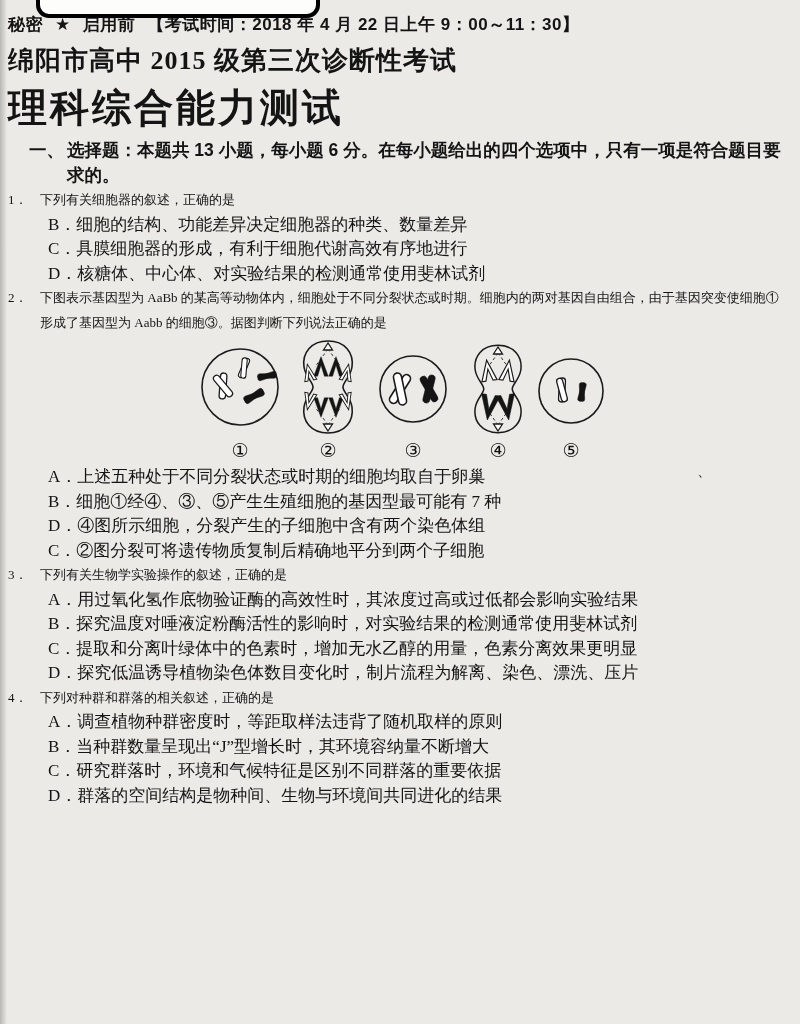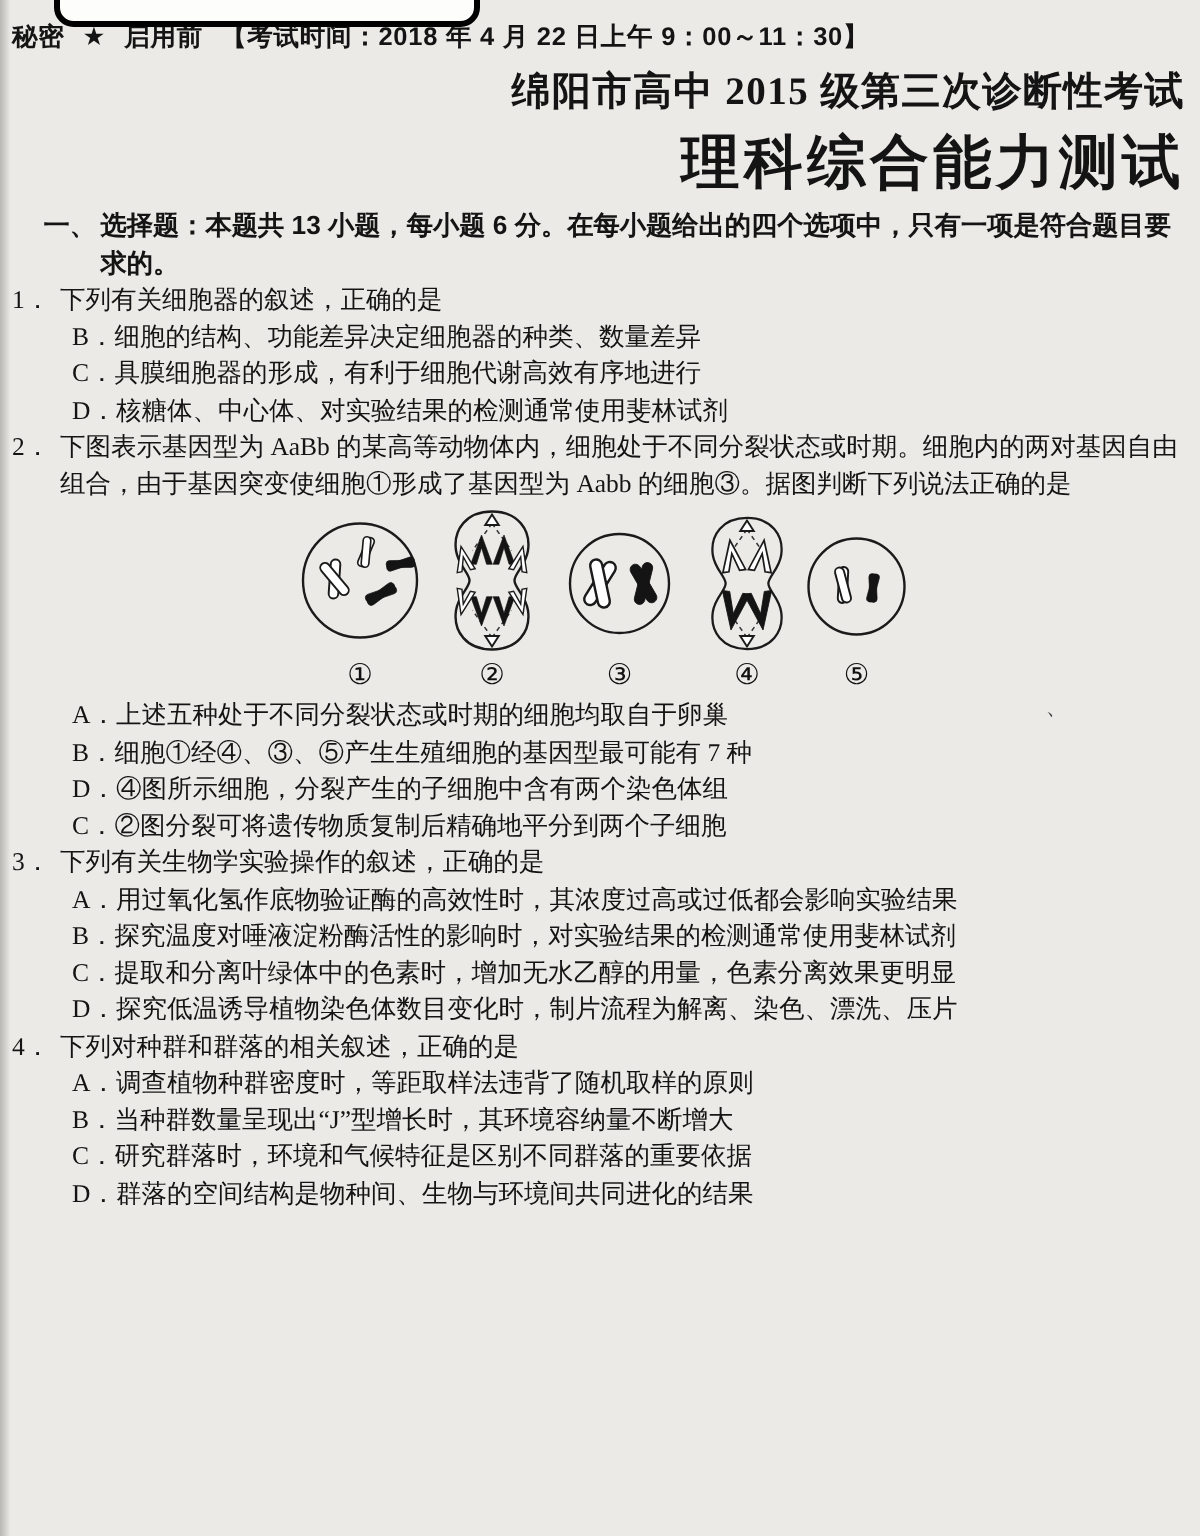--- a/index.html
+++ b/index.html
@@ -23,38 +23,38 @@
     border:4px solid #000;border-radius:13px;background:#fdfdfc;
   }
   .secrecy-line{
     padding-top:13px;
     font-family:"Liberation Sans","DejaVu Sans",sans-serif;
     font-weight:bold;font-size:17px;letter-spacing:.5px;
     white-space:nowrap;
   }
   .secrecy-line .gap{margin-right:12px;}
   h1.exam-title{
-    margin:7px 0 0;text-align:right;
+    margin:7px 0 0;text-align:left;
     font-size:26px;font-weight:bold;letter-spacing:1px;
   }
   h2.exam-subtitle{
-    margin:3px 0 3px;text-align:right;
+    margin:3px 0 3px;text-align:left;
     font-family:"Liberation Sans","DejaVu Sans",sans-serif;
     font-size:39px;font-weight:900;letter-spacing:3px;
   }
   .notice-heading{font-weight:bold;font-size:18px;line-height:26px;
     font-family:"Liberation Sans","DejaVu Sans",sans-serif;}
   p.nitem{margin:0;font-size:17px;line-height:26px;text-indent:33px;}
   .section-heading{
     margin-top:3px;font-size:17.5px;line-height:25px;font-weight:bold;
     font-family:"Liberation Sans","DejaVu Sans",sans-serif;
     padding-left:38px;text-indent:-38px;margin-left:21px;
   }
   .section-heading .sec-prefix{display:inline-block;width:38px;text-indent:0;}
-  .q{font-size:17px;line-height:24.5px;padding-left:32px;text-indent:-32px;}
+  .q{font-size:13px;line-height:24.5px;padding-left:32px;text-indent:-32px;}
   .q .qnum{display:inline-block;width:32px;text-indent:0;}
   .opt{font-size:17px;line-height:24.5px;padding-left:40px;}
   
   .figure{position:relative;width:420px;height:124px;margin:4px 0 2px 180px;}
   .fig-labels{position:absolute;left:0;top:98px;width:420px;height:26px;}
   .fig-label{
     position:absolute;width:30px;text-align:center;
     font-family:"DejaVu Sans","Liberation Sans",sans-serif;
     font-size:19px;line-height:26px;color:#111;
   }

